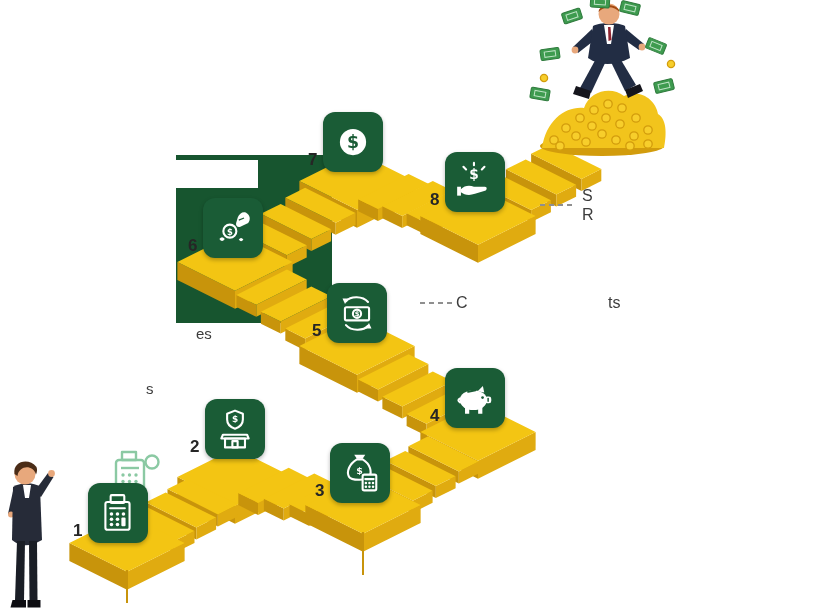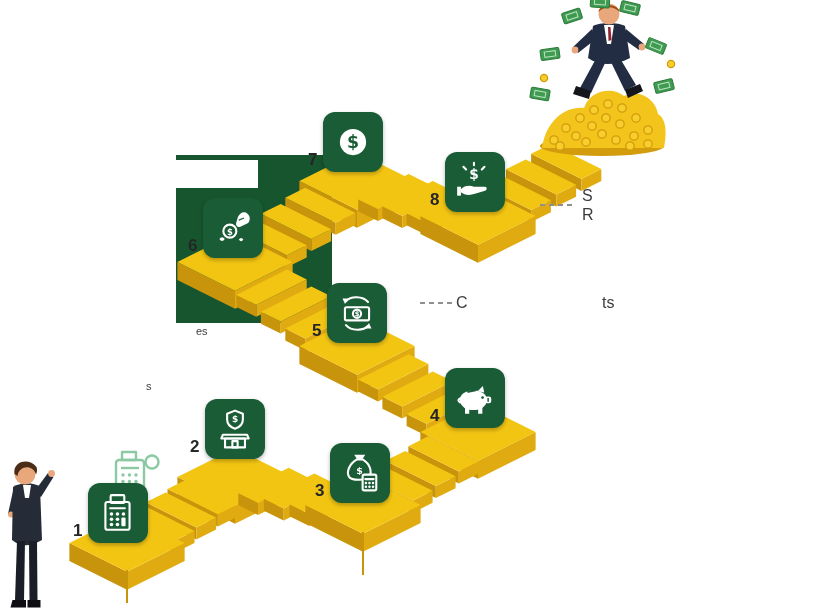--- a/index.html
+++ b/index.html
@@ -21,23 +21,23 @@
   .badge{position:absolute;width:60px;height:60px;border-radius:12px;
          background:var(--badge-green);display:flex;align-items:center;justify-content:center;
          box-shadow:0 2px 4px rgba(0,0,0,.28)}
   .badge .icon{width:42px;height:42px}
   .num{position:absolute;left:-15px;bottom:2px;font-weight:bold;font-size:17px;color:var(--number-text)}
   .st{fill:none;stroke:var(--icon-white);stroke-width:2;stroke-linecap:round;stroke-linejoin:round}
   .sf{fill:var(--icon-white)}
   .icon-text{font-family:"DejaVu Sans",sans-serif;font-weight:bold;fill:var(--icon-white)}
   .callout{position:absolute;font-size:16px;color:var(--label-text)}
   .callout-5{left:456px;top:294px;width:170px;height:20px}
-  .callout-5 .suffix{position:absolute;left:146px;top:0}
+  .callout-5 .suffix{position:absolute;left:152px;top:0}
   .callout-8{left:582px;top:186px;line-height:19px}
-  .fragment{position:absolute;font-size:11px;color:var(--label-text)}
+  .fragment{position:absolute;font-size:15px;color:var(--label-text)}
   .frag-a{left:196px;top:325px}
   .frag-b{left:146px;top:380px}
 </style>
 </head>
 <body>
 
 <div class="stage">
 
   <svg class="scene" width="827" height="615" viewBox="0 0 827 615">
 

